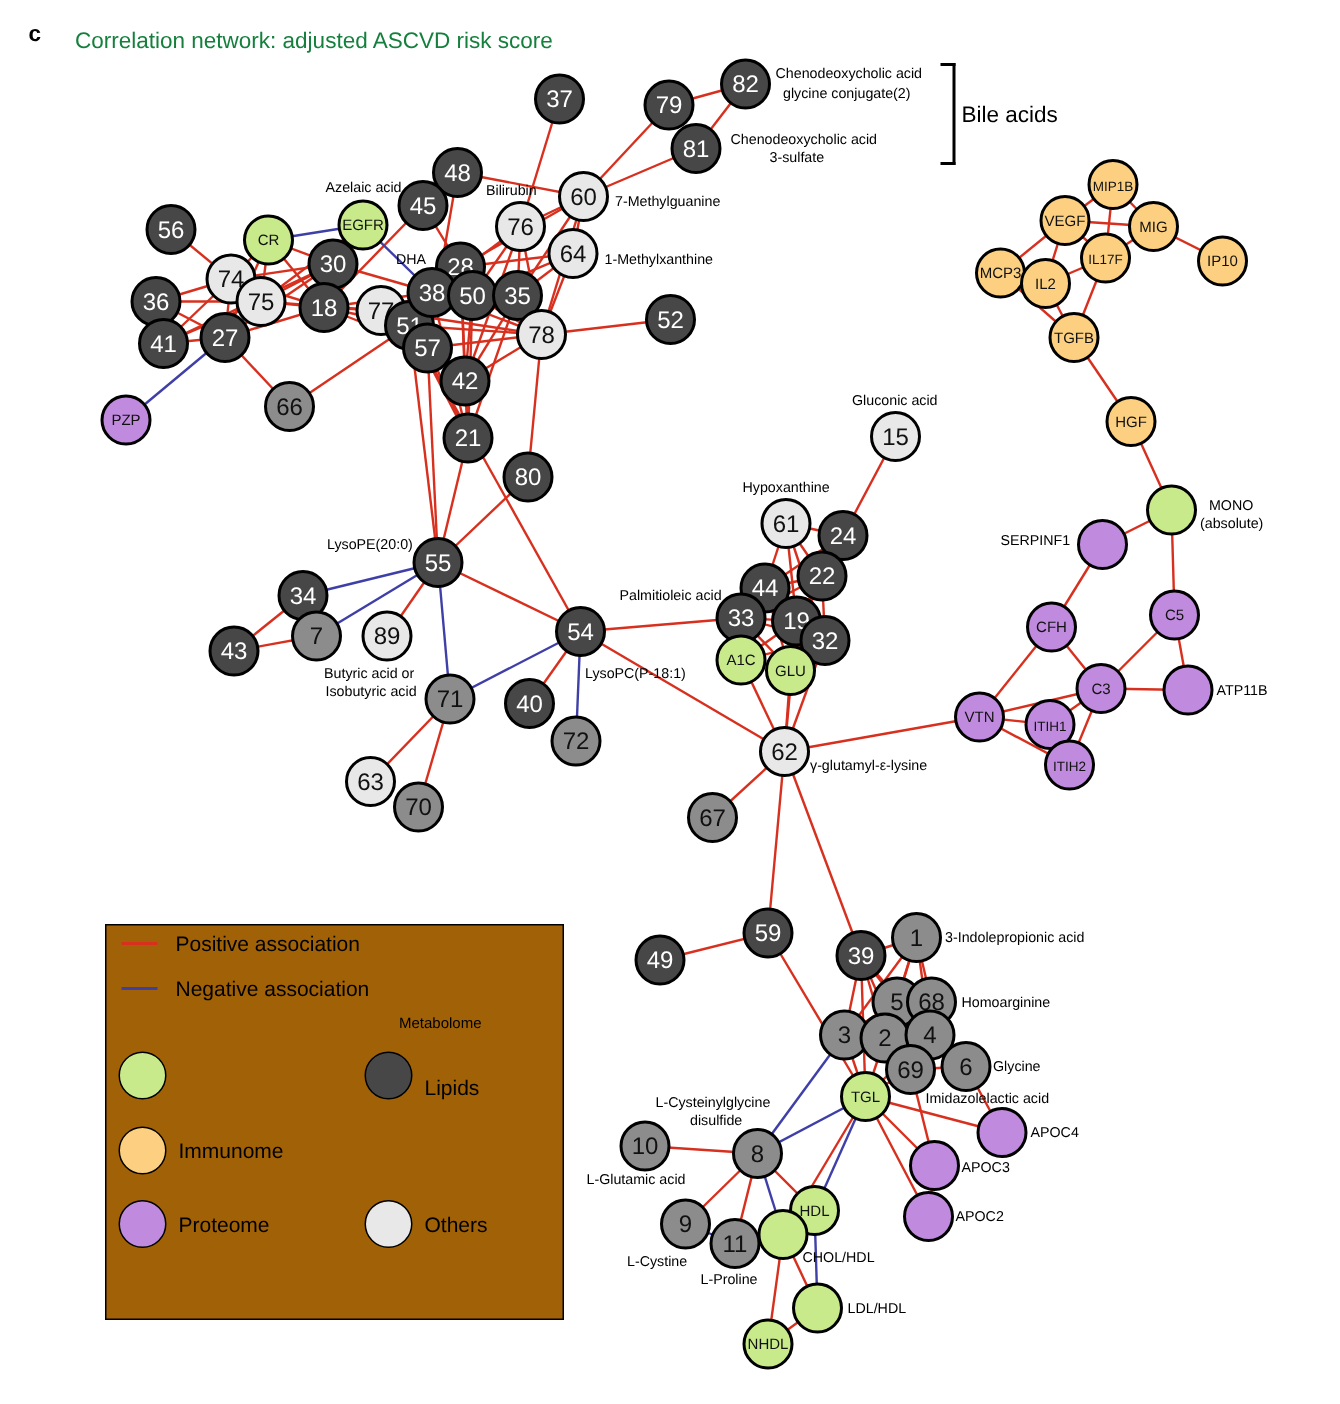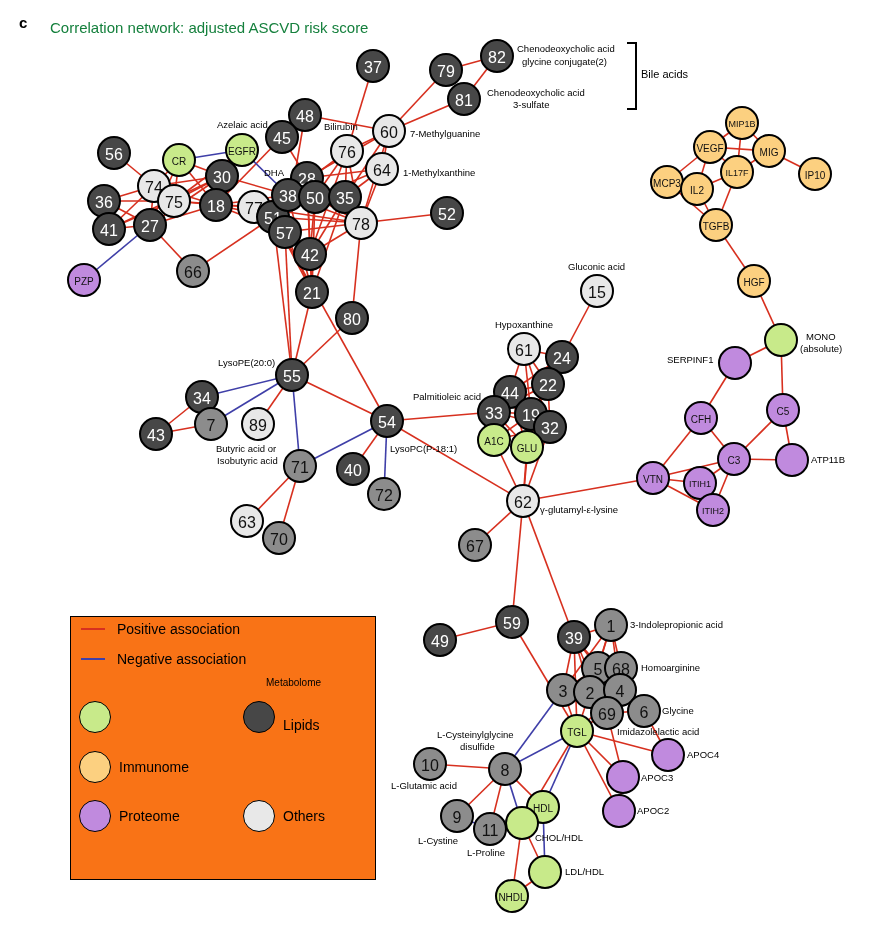--- a/index.html
+++ b/index.html
@@ -5,28 +5,28 @@
     html, body { margin: 0; padding: 0; background: #ffffff; }
     body { width: 893px; height: 936px; position: relative; overflow: hidden; font-family: "Liberation Sans", sans-serif; }
     #panel-letter { position: absolute; left: 19px; top: 14px; font-size: 15px; font-weight: bold; color: #000; }
     #page-title { position: absolute; left: 50px; top: 19px; font-size: 15px; color: #15803d; }
     #net { position: absolute; left: 0; top: 0; }
     .edge-pos { stroke: #d7301f; stroke-width: 1.6; }
     .edge-neg { stroke: #3f3fa8; stroke-width: 1.6; }
     .node-circle { stroke: #000; stroke-width: 2; }
     .node-label { font-family: "Liberation Sans", sans-serif; text-anchor: middle; dominant-baseline: central; }
     .ann { font-family: "Liberation Sans", sans-serif; font-size: 9.5px; fill: #000; }
-    #legend { position: absolute; left: 70px; top: 616px; width: 306px; height: 264px; border: 1px solid #000; box-sizing: border-box; background: #f97316; }
+    #legend { position: absolute; left: 70px; top: 616px; width: 306px; height: 264px; border: 1px solid #000; box-sizing: border-box; background: #a16207; }
     .leg-line-row { position: absolute; left: 10px; display: flex; align-items: center; font-size: 14px; }
     .leg-line { width: 24px; height: 2px; margin-right: 12px; }
     .leg-item { position: absolute; display: flex; align-items: center; font-size: 14px; line-height: 16px; }
     .leg-swatch { width: 30px; height: 30px; border-radius: 50%; border: 1.5px solid #000; margin-right: 8px; flex: none; }
     #leg-metabolome { position: absolute; left: 195px; top: 60px; font-size: 10px; }
     #bile-bracket { position: absolute; left: 627px; top: 42px; width: 8px; height: 64px; border-top: 2px solid #000; border-right: 2px solid #000; border-bottom: 2px solid #000; }
-    #bile-label { position: absolute; left: 641px; top: 68px; font-size: 11px; }
+    #bile-label { position: absolute; left: 641px; top: 68px; font-size: 15px; }
   </style>
 </head>
 <body>
 
 <div id="panel-letter">c</div>
 <div id="page-title">Correlation network: adjusted ASCVD risk score</div>
 
 <svg id="net" width="893" height="936" xmlns="http://www.w3.org/2000/svg">
   <g id="edges">
       <line x1="373" y1="66" x2="347" y2="151" class="edge-pos"></line>

